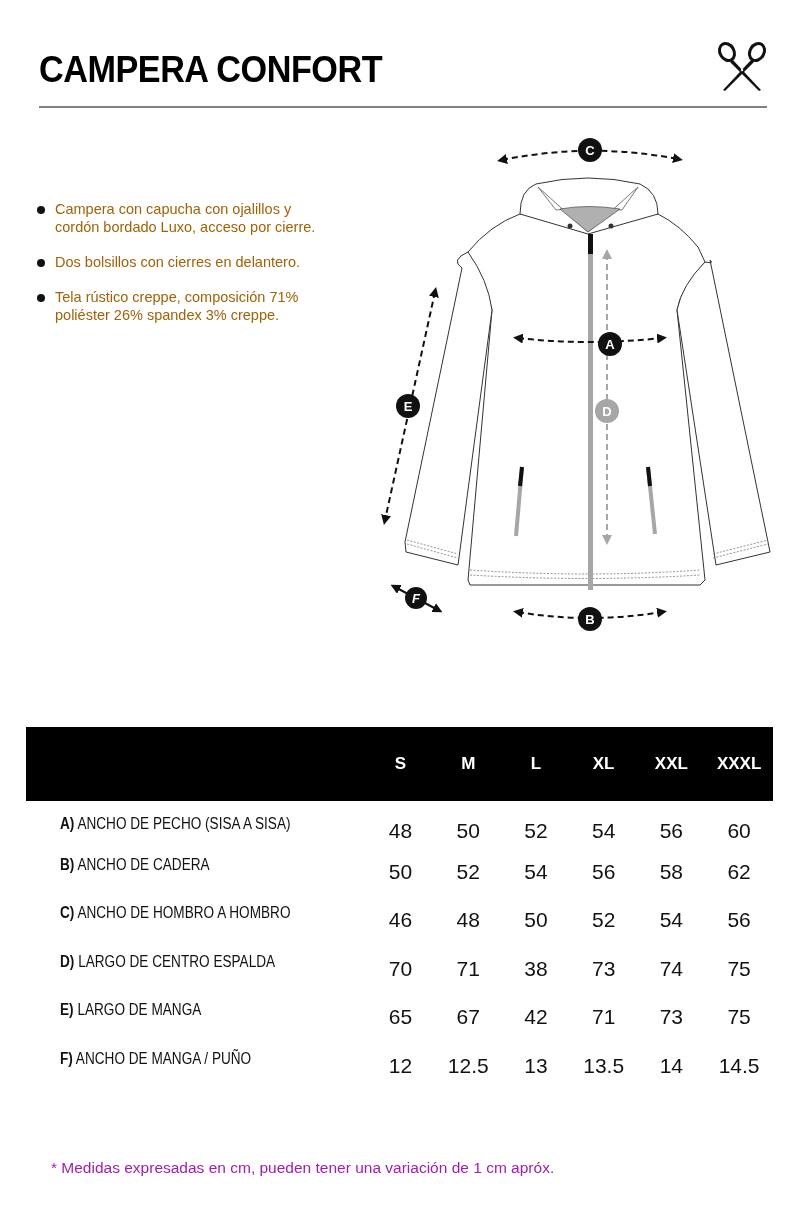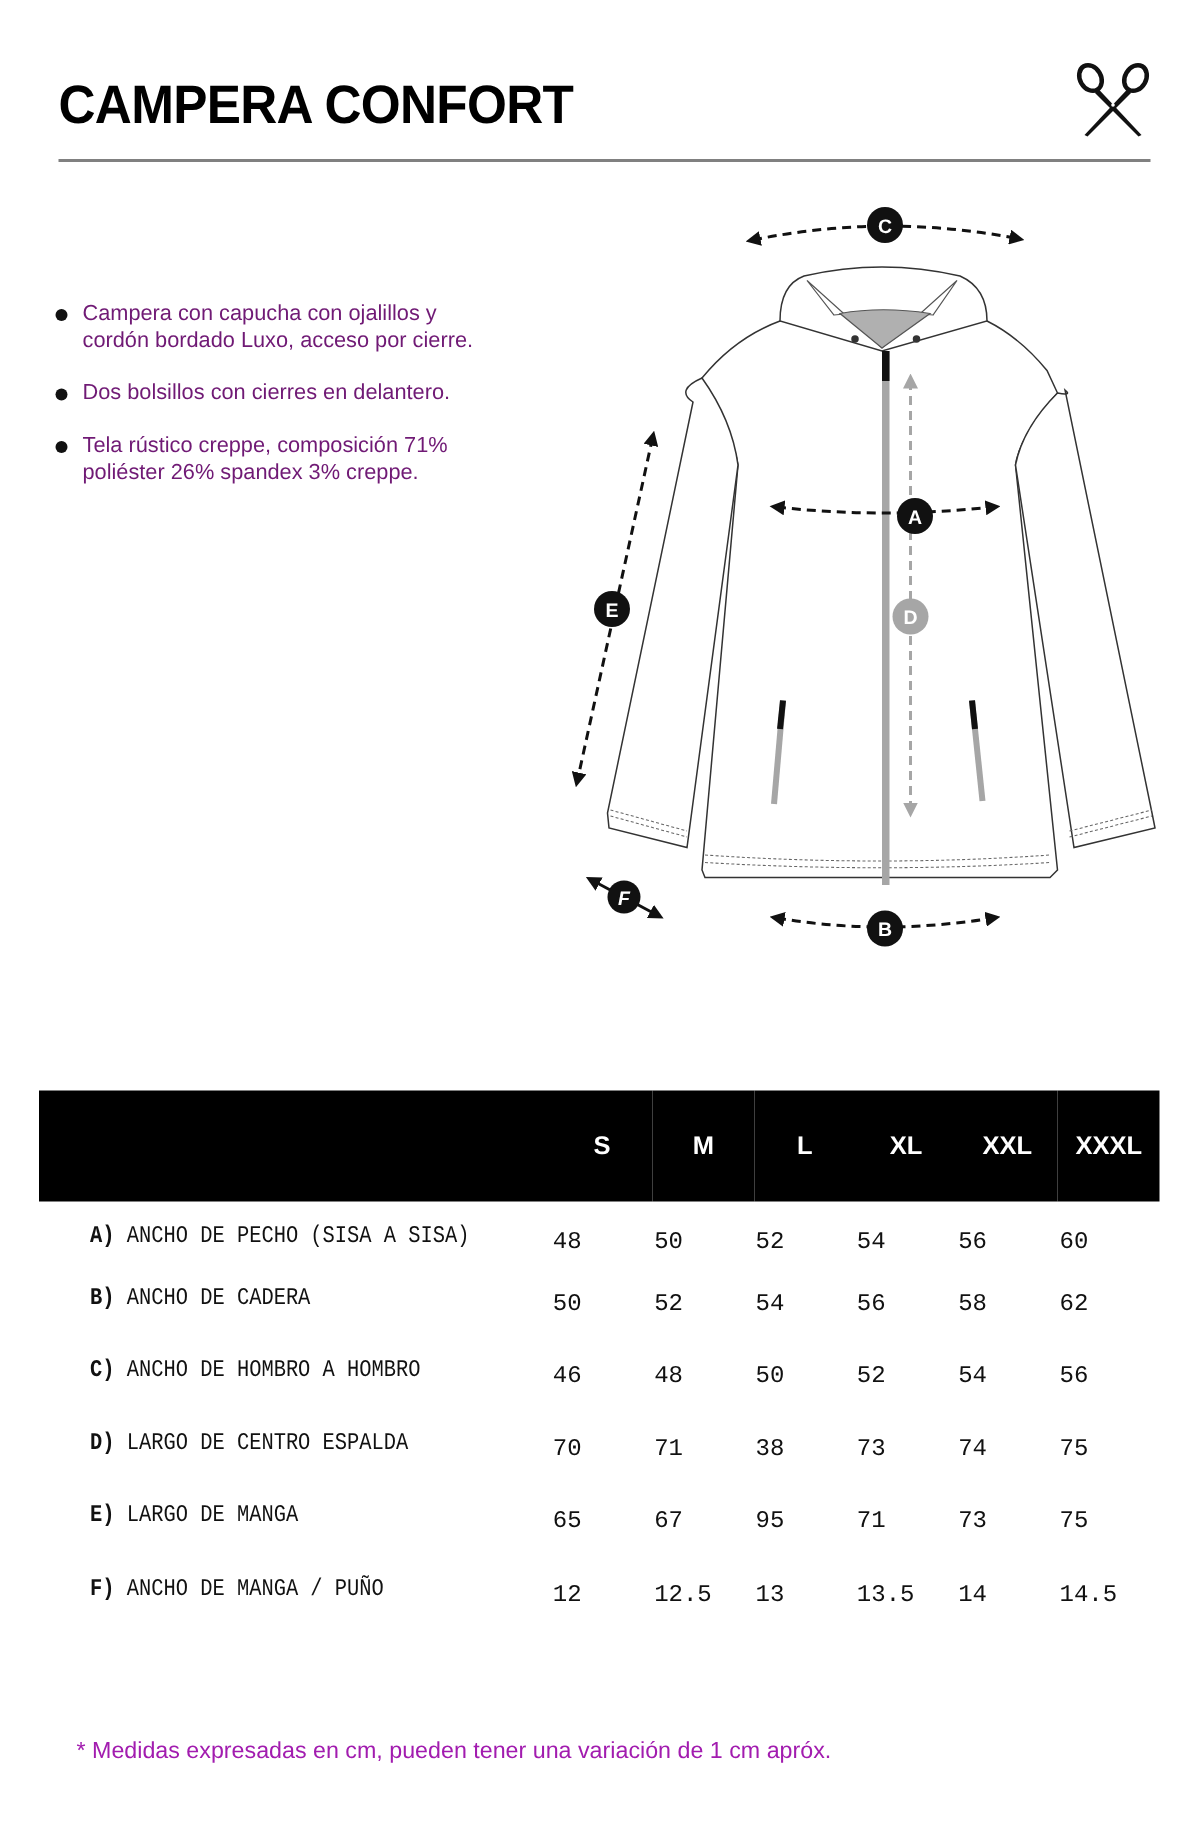--- a/index.html
+++ b/index.html
@@ -1,30 +1,30 @@
 <!DOCTYPE html>
 <html><head>
 <meta charset="utf-8">
 <style>
   html, body { margin: 0; padding: 0; background: #ffffff; }
   body { width: 800px; height: 1232px; position: relative; overflow: hidden; font-family: "Liberation Sans", sans-serif; color: #111; }
   .title { position: absolute; left: 39px; top: 50px; font-size: 36px; font-weight: bold; letter-spacing: -0.5px; transform: scaleX(0.95); transform-origin: left; color: #000; margin: 0; line-height: 40px; }
   .scissors { position: absolute; left: 715px; top: 40px; width: 54px; height: 52px; }
   .rule { position: absolute; left: 39px; top: 106px; width: 728px; height: 2px; background: #808080; }
   .features { position: absolute; left: 34px; top: 200px; width: 300px; margin: 0; padding: 0; list-style: none; }
-  .features li { position: relative; padding-left: 21px; font-size: 14.5px; line-height: 18px; margin-bottom: 17px; color: #701a75; }
+  .features li { position: relative; padding-left: 21px; font-size: 14.5px; line-height: 18px; margin-bottom: 17px; color: #a16207; }
   .features li .dot { position: absolute; left: 3px; top: 6px; width: 8px; height: 8px; border-radius: 50%; background: #111; }
   .diagram { position: absolute; left: 370px; top: 130px; width: 430px; height: 520px; }
   .size-table { position: absolute; left: 26px; top: 727px; width: 747px; border-collapse: collapse; }
   .size-table thead tr { background: #000; height: 74px; }
   .size-table th { color: #fff; font-size: 17px; font-weight: bold; text-align: center; padding: 0; }
   .size-table th.lbl { width: 337px; }
   .size-table th.c { width: 67px; }
-  .size-table tbody tr { height: 48.5px; font-family: Liberation Mono, monospace; }
-  .size-table td { font-size: 16px; padding-top: 10px; color: #111; vertical-align: top; }
+  .size-table tbody tr { height: 48.5px; }
+  .size-table td { font-size: 21px; text-align: center; padding-top: 10px; color: #111; vertical-align: top; }
   .size-table td.lbl { text-align: left; padding-left: 40px; padding-top: 6px; font-size: 16px; transform: scaleX(0.85); transform-origin: left; white-space: nowrap; }
   .size-table td.lbl b { font-weight: bold; }
   .size-table tbody tr:first-child td { padding-top: 18px; }
   .size-table tbody tr:first-child td.lbl { padding-top: 14px; }
   .footnote { position: absolute; left: 51px; top: 1159px; font-size: 15.5px; color: #a21caf; }
 </style>
 </head>
 <body>
 
 <h1 class="title">CAMPERA CONFORT</h1>
@@ -170,21 +170,21 @@
         <td>71</td>
         <td>38</td>
         <td>73</td>
         <td>74</td>
         <td>75</td>
       </tr>
       <tr>
         <td class="lbl"><b>E)</b> <span>LARGO DE MANGA</span></td>
         <td>65</td>
         <td>67</td>
-        <td>95</td>
+        <td>42</td>
         <td>71</td>
         <td>73</td>
         <td>75</td>
       </tr>
       <tr>
         <td class="lbl"><b>F)</b> <span>ANCHO DE MANGA / PUÑO</span></td>
         <td>12</td>
         <td>12.5</td>
         <td>13</td>
         <td>13.5</td>

